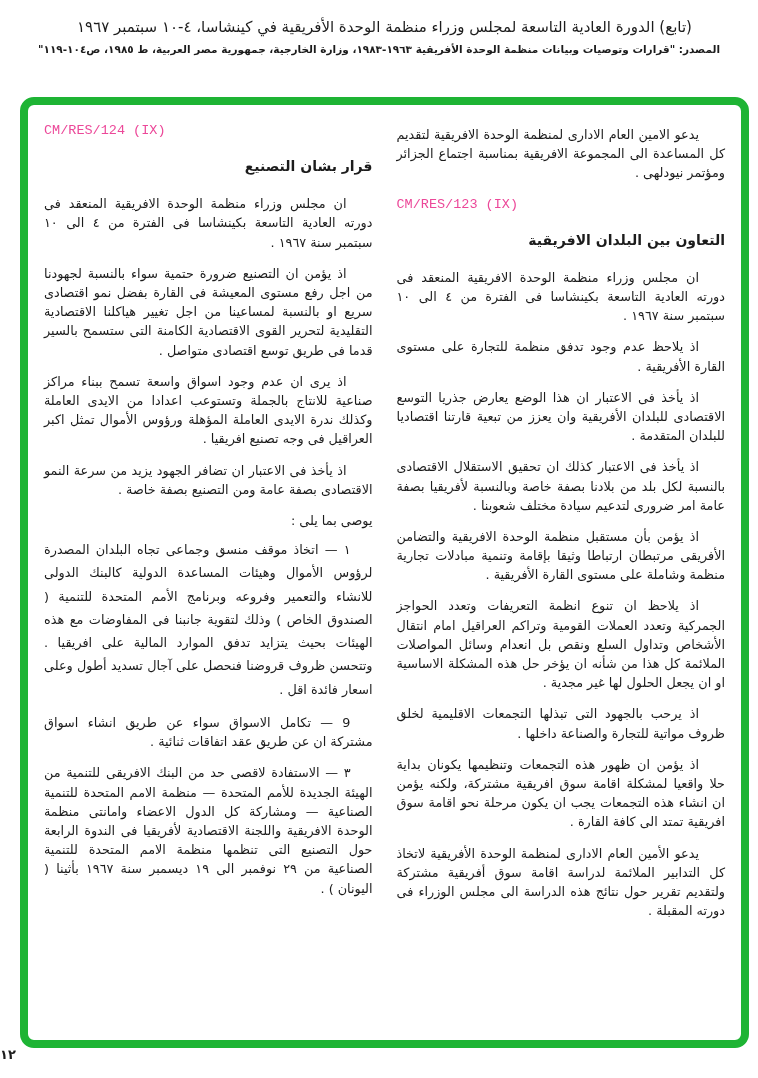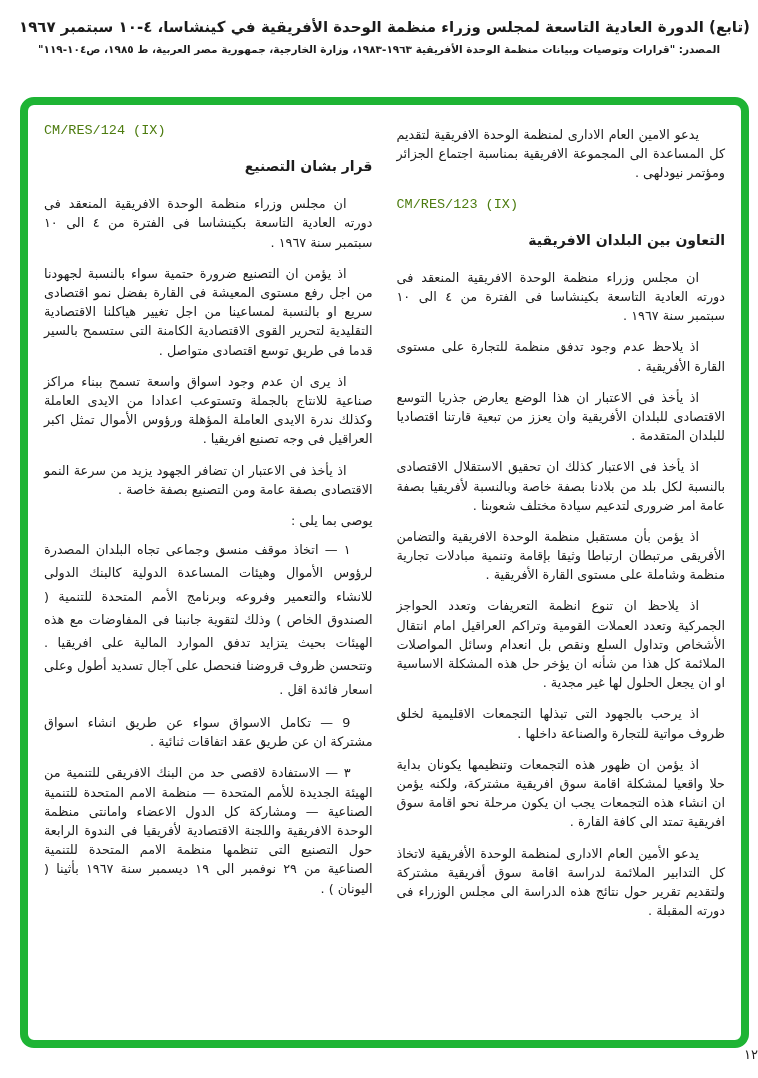--- a/index.html
+++ b/index.html
@@ -16,21 +16,21 @@
     background: #ffffff;
   }
   .doc-header {
     position: absolute;
     top: 18px; left: 0; right: 0;
     text-align: center;
     direction: rtl;
   }
   .header-line1 {
     font-size: 15px;
-    font-weight: bold;
+    font-weight: normal;
     letter-spacing: 0;
     padding-left: 11px;
   }
   .header-line2 {
     margin-top: 7px;
     font-size: 10.5px;
     font-weight: bold;
   }
   .content-frame {
     position: absolute;
@@ -54,21 +54,21 @@
     direction: rtl;
     font-size: 12.8px;
     line-height: 1.5;
     text-align: justify;
   }
   .doc-ref {
     direction: ltr;
     text-align: left;
     font-family: "Liberation Mono", "DejaVu Sans Mono", monospace;
     font-size: 13.5px;
-    color: #4d7c0f;
+    color: #ec4899;
     margin: 4px 0 0 0;
     white-space: nowrap;
   }
   .res-title {
     text-align: right;
     font-size: 14px;
     font-weight: bold;
     margin: 15px 0 17px 0;
   }
   .para {
@@ -81,23 +81,23 @@
   .ref-gap { margin-top: 7px; }
   .lead-in {
     margin: 2px 0 8px 0;
     text-indent: 0;
   }
   .item { text-indent: 22px; }
   .loose { line-height: 1.82; }
   .page-number {
     position: absolute;
     bottom: 16px; left: 0; right: 0;
-    text-align: right;
+    text-align: left;
     font-size: 13px;
-    font-weight: normal;
+    font-weight: bold;
     letter-spacing: 4px;
   }
 </style>
 </head>
 <body>
 
 <div class="page">
 
   <header class="doc-header">
     <div class="header-line1">(تابع) الدورة العادية التاسعة لمجلس وزراء منظمة الوحدة الأفريقية في كينشاسا، ٤-١٠ سبتمبر ١٩٦٧</div>

